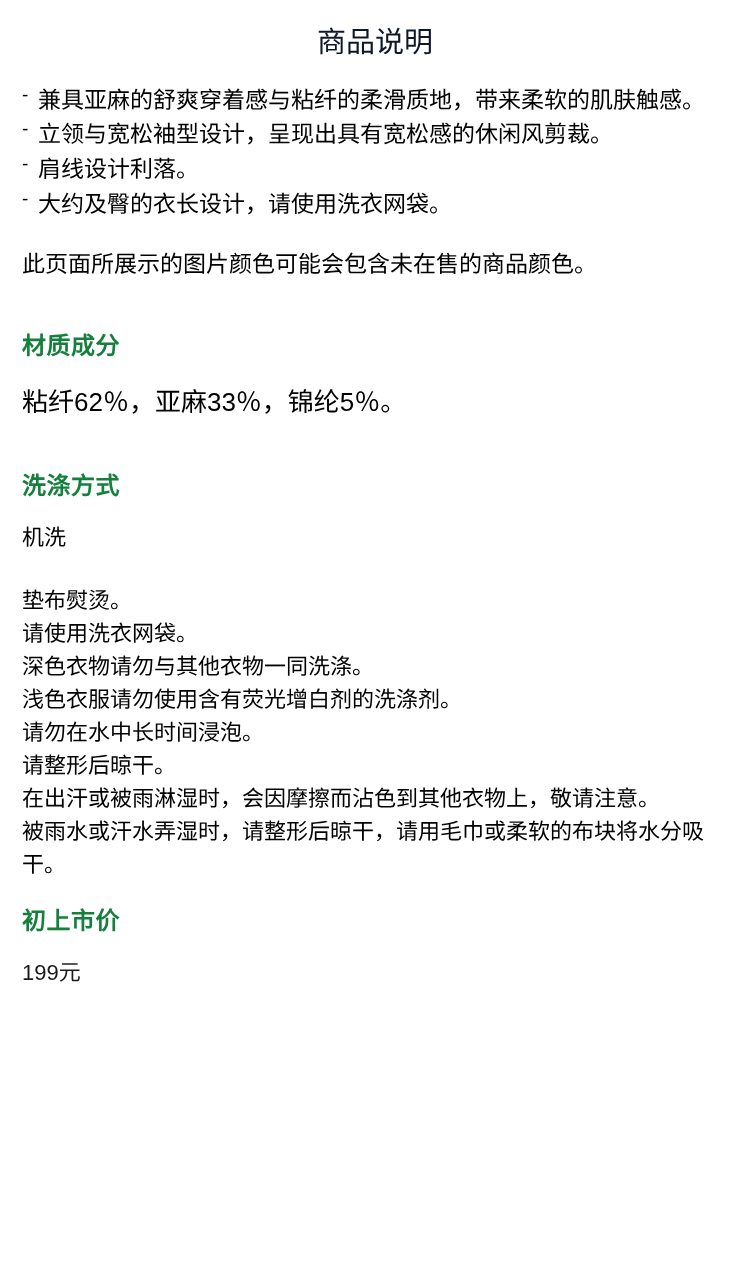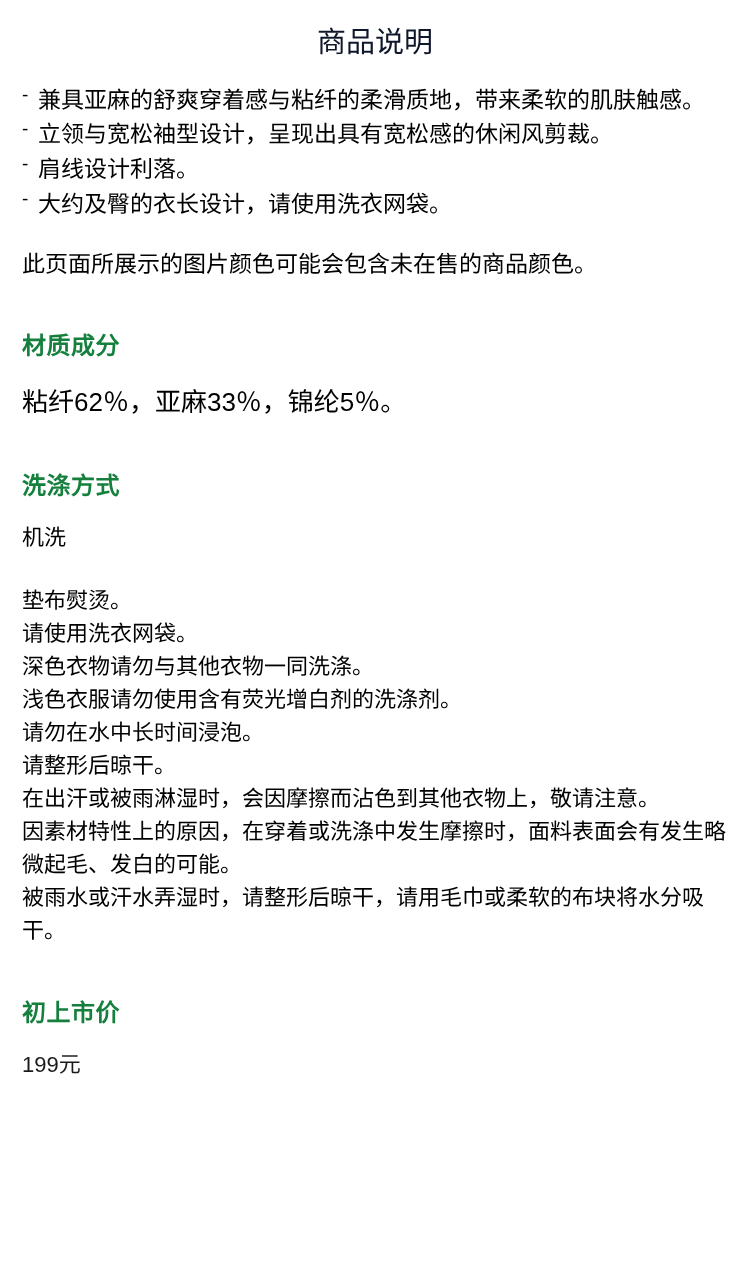--- a/index.html
+++ b/index.html
@@ -76,21 +76,21 @@
   .gap-line {
     height: 22px;
   }
   .wash-first {
     margin-bottom: 8px;
   }
   .section--wash .section-heading {
     margin-bottom: 20px;
   }
   .section--price {
-    margin-top: 46px;
+    margin-top: 20px;
   }
   .section--price .section-heading {
     margin-bottom: 20px;
   }
   .price-value {
     font-size: 22px;
     line-height: 1.5;
   }
   .section--material .section-heading {
     margin-bottom: 22px;
@@ -133,21 +133,20 @@
     <h2 class="section-heading">洗涤方式</h2>
     <div class="body-line wash-first">机洗</div>
     <div class="gap-line"></div>
     <div class="body-line">垫布熨烫。</div>
     <div class="body-line">请使用洗衣网袋。</div>
     <div class="body-line">深色衣物请勿与其他衣物一同洗涤。</div>
     <div class="body-line">浅色衣服请勿使用含有荧光增白剂的洗涤剂。</div>
     <div class="body-line">请勿在水中长时间浸泡。</div>
     <div class="body-line">请整形后晾干。</div>
     <div class="body-line">在出汗或被雨淋湿时，会因摩擦而沾色到其他衣物上，敬请注意。</div>
-    <div class="body-line">因素材特性上的原因，在穿着或洗涤中发生摩擦时，面料表面会有发生略微起毛、发白的可能。</div>
     <div class="body-line">被雨水或汗水弄湿时，请整形后晾干，请用毛巾或柔软的布块将水分吸干。</div>
   </section>
 
   <section class="section section--price">
     <h2 class="section-heading">初上市价</h2>
     <div class="price-value">199元</div>
   </section>
 
 </div>
 

